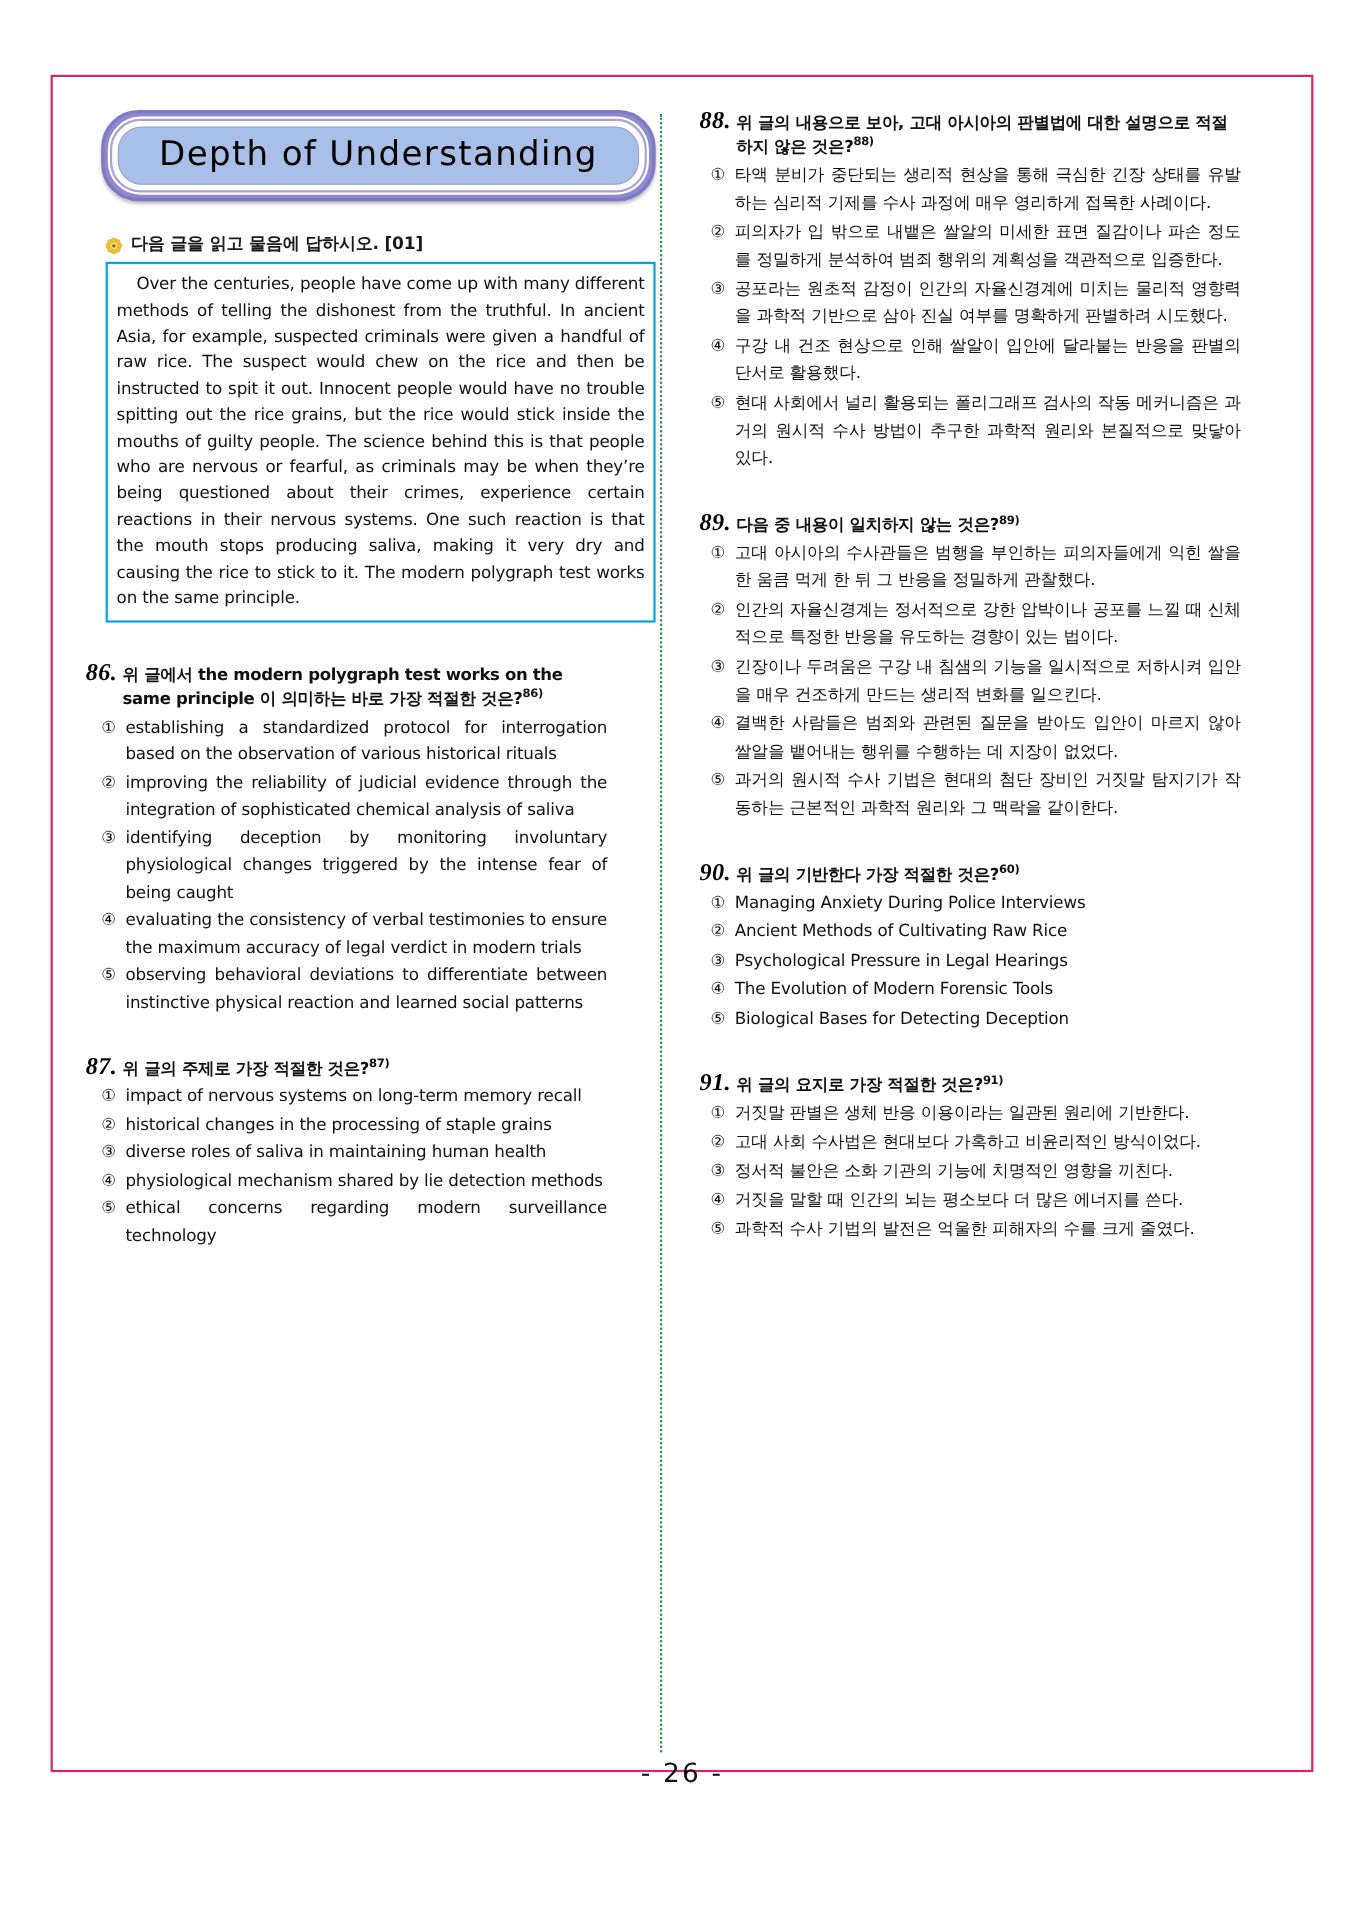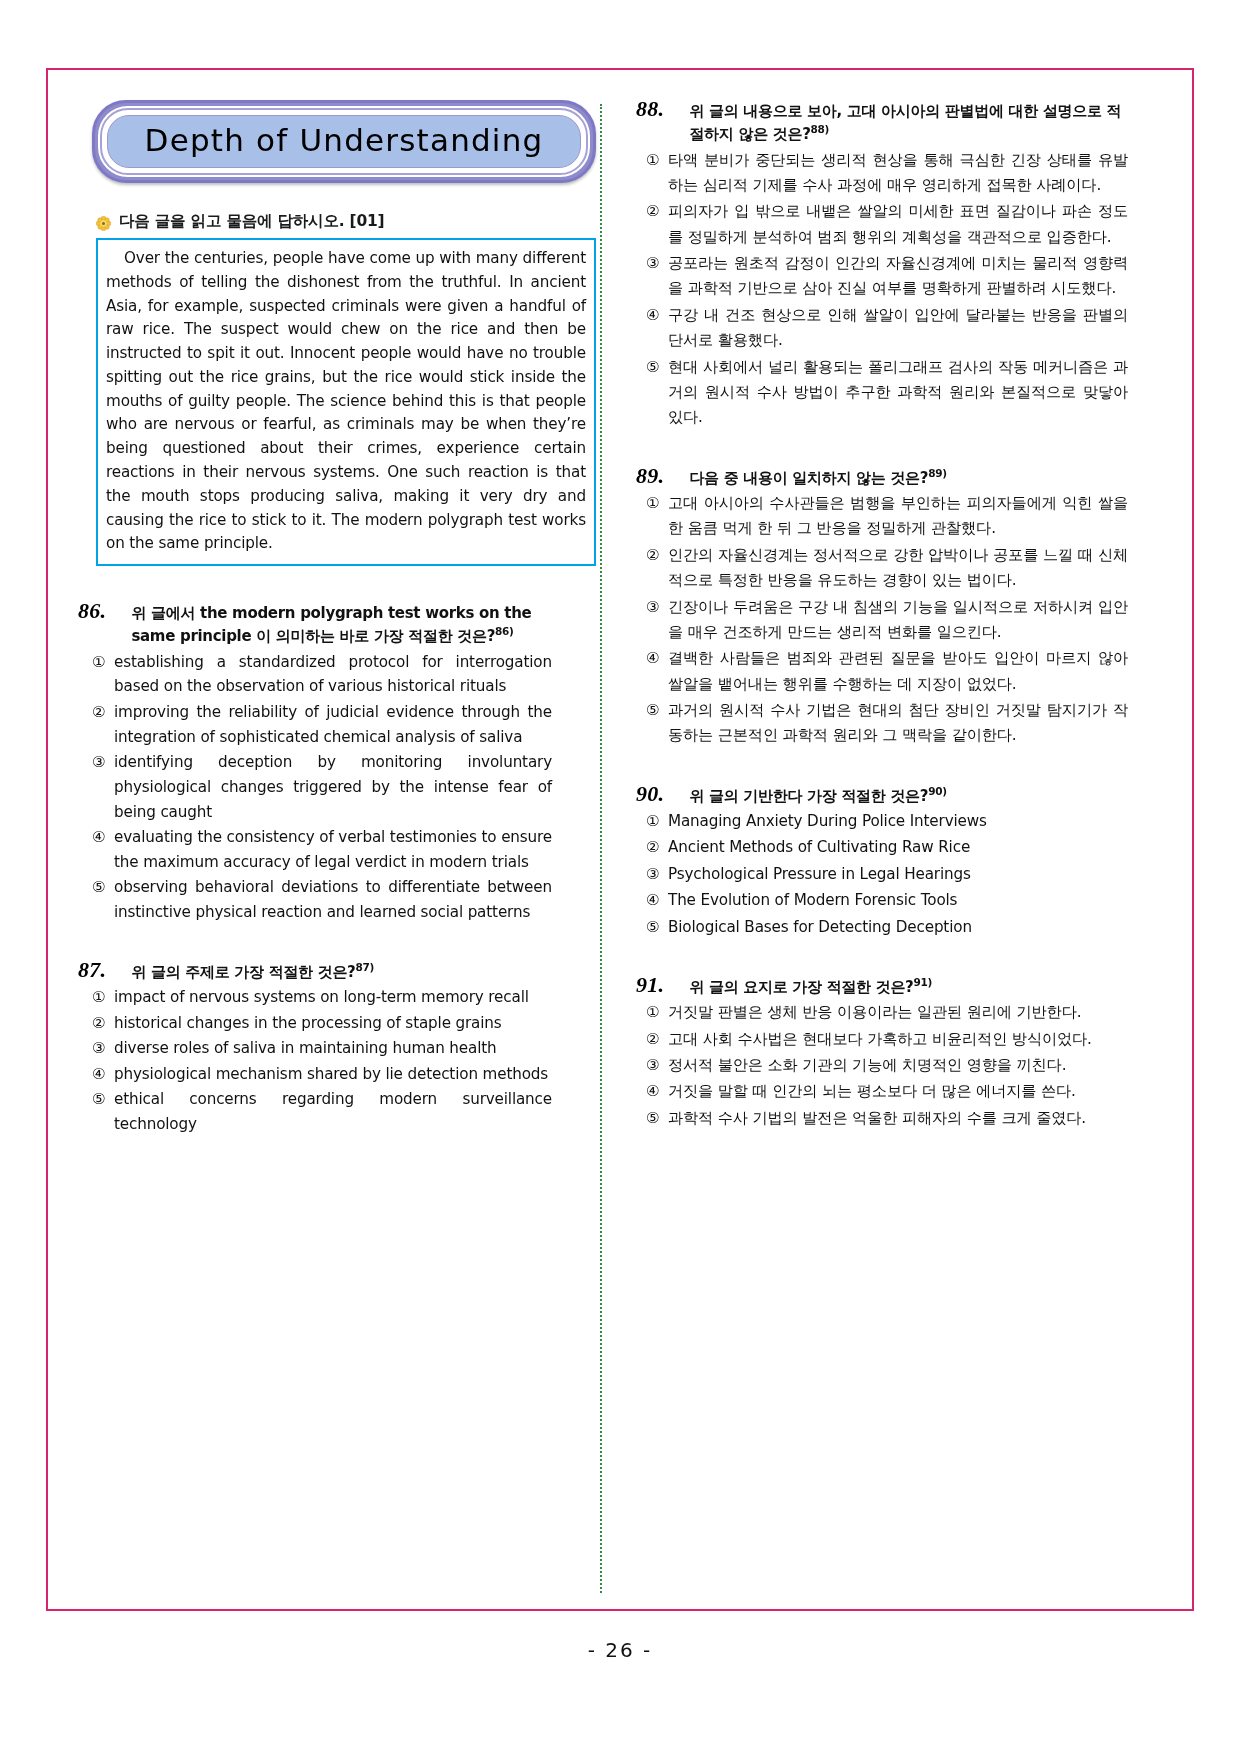--- a/index.html
+++ b/index.html
@@ -127,21 +127,20 @@
     hyphens: none;
   }
 
   
   .q-block { margin-top: 32px; }
 
   .q-head {
     display: flex;
     align-items: baseline;
     padding-left: 4px;
-    gap: 20px;
   }
   .q-num {
     font-family: "Liberation Serif", "DejaVu Serif", serif;
     font-weight: bold;
     font-style: italic;
     font-size: 22px;
     color: #000;
     flex: none;
     margin-right: 5px;
     letter-spacing: 0.3px;
@@ -189,24 +188,24 @@
   
   .col-right .q-block:first-child { margin-top: 4px; }
   .col-right .opt-text { line-height: 1.67; }
   .col-right .opt { padding-left: 14px; }
 
   
   .page-number {
     position: absolute;
     left: 0;
     right: 0;
-    top: 1638px;
+    top: 1598px;
     text-align: center;
     font-family: "DejaVu Sans", sans-serif;
-    font-size: 20px;
+    font-size: 24px;
     color: #111;
     letter-spacing: 2px;
   }
 </style>
 </head>
 <body>
 
 <div class="page-frame">
   <div class="page-inner">
     <div class="columns">
@@ -363,21 +362,21 @@
                 </div>
                 <div class="opt">
                   <span class="opt-mark">⑤</span>
                   <span class="opt-text justify">과거의 원시적 수사 기법은 현대의 첨단 장비인 거짓말 탐지기가 작동하는 근본적인 과학적 원리와 그 맥락을 같이한다.</span>
                 </div>
               </div>
             </div>
             <div class="q-block">
               <div class="q-head">
                 <span class="q-num">90.</span>
-                <span class="q-stem"><span>위 글의 기반한다 가장 적절한 것은?</span><span class="sup">90)</span></span>
+                <span class="q-stem"><span>위 글의 기반한다 가장 적절한 것은?</span><span class="sup">60)</span></span>
               </div>
               <div class="opts">
                 <div class="opt">
                   <span class="opt-mark">①</span>
                   <span class="opt-text justify">Managing Anxiety During Police Interviews</span>
                 </div>
                 <div class="opt">
                   <span class="opt-mark">②</span>
                   <span class="opt-text justify">Ancient Methods of Cultivating Raw Rice</span>
                 </div>

